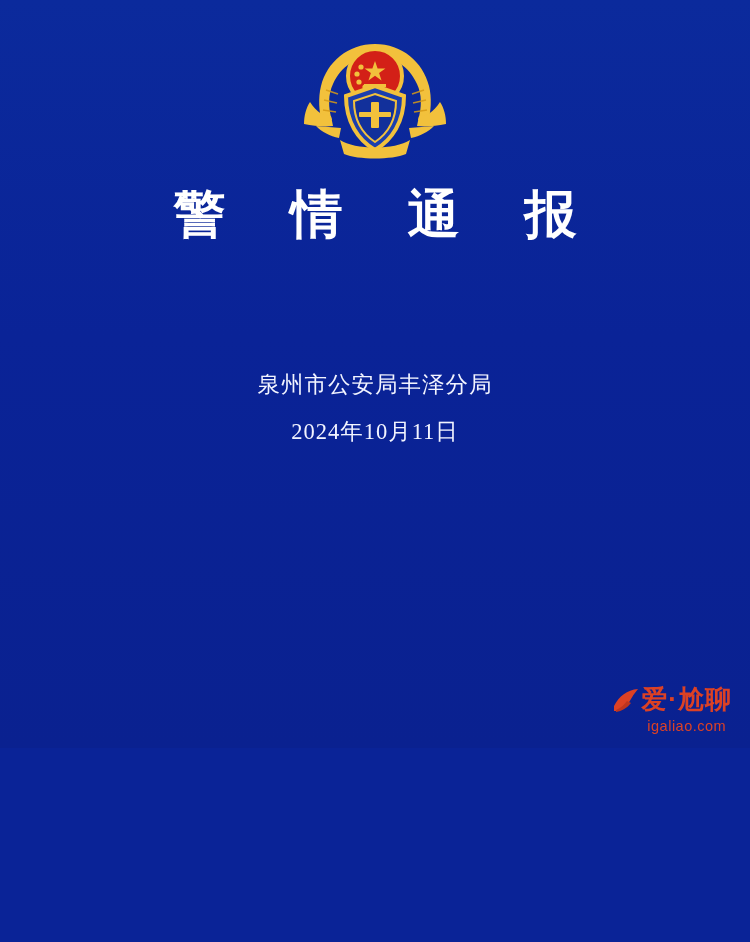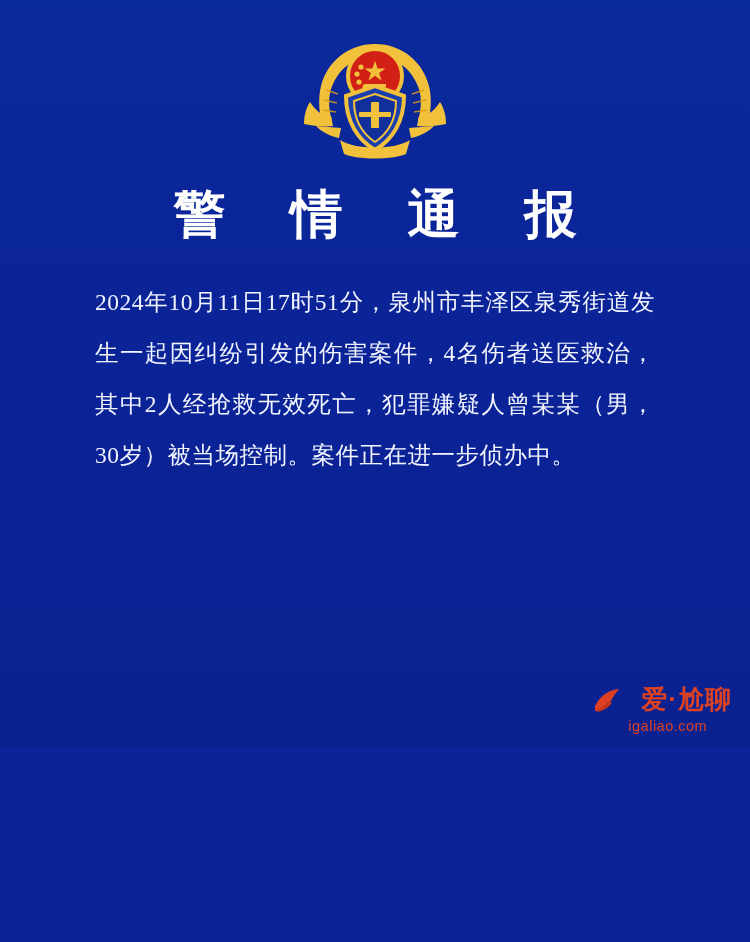--- a/index.html
+++ b/index.html
@@ -86,21 +86,21 @@
     right: 18px;
     bottom: 14px;
     display: flex;
     flex-direction: column;
     align-items: flex-start;
     opacity: 0.95;
   }
   .wm-row {
     display: flex;
     align-items: center;
-    gap: 19px;
+    gap: 0;
   }
   .wm-mark {
     width: 30px;
     height: 28px;
     position: relative;
   }
   .wm-text {
     font-size: 26px;
     color: #e8431f;
     font-family: "Liberation Sans", sans-serif;
@@ -161,24 +161,25 @@
           <rect x="71" y="74" width="8" height="26" rx="1"></rect>
         </g>
 
         <path d="M40 112 C55 122 95 122 110 112 L106 126 C92 132 58 132 44 126 Z" fill="#f2c13c"></path>
       </svg>
     </div>
   </div>
 
   <div class="title">警 情 通 报</div>
 
-  <div class="body-text">
-    <p>2024年10月11日17时51分，泉州市丰泽区泉秀街道发生一起因纠纷引发的伤害案件，4名伤者送医救治，其中2人经抢救无效死亡，犯罪嫌疑人曾某某（男，30岁）被当场控制。案件正在进一步侦办中。</p>
+
+  <div class="signature">
+    <div class="org">泉州市公安局丰泽分局</div>
+    <div class="date">2024年10月11日</div>
   </div>
-
 
   <div class="watermark">
     <div class="wm-row">
       <span class="wm-mark">
         <svg width="30" height="28" viewBox="0 0 30 28" xmlns="http://www.w3.org/2000/svg">
           <path d="M3 20 C8 10 16 4 27 3 C22 9 20 13 17 18 C14 23 9 25 3 25 Z" fill="#e8431f"></path>
           <path d="M5 24 C10 22 13 19 16 15 L20 17 C16 22 11 25 5 26 Z" fill="#c7371a"></path>
         </svg>
       </span>
       <span class="wm-text">爱·尬聊</span>

